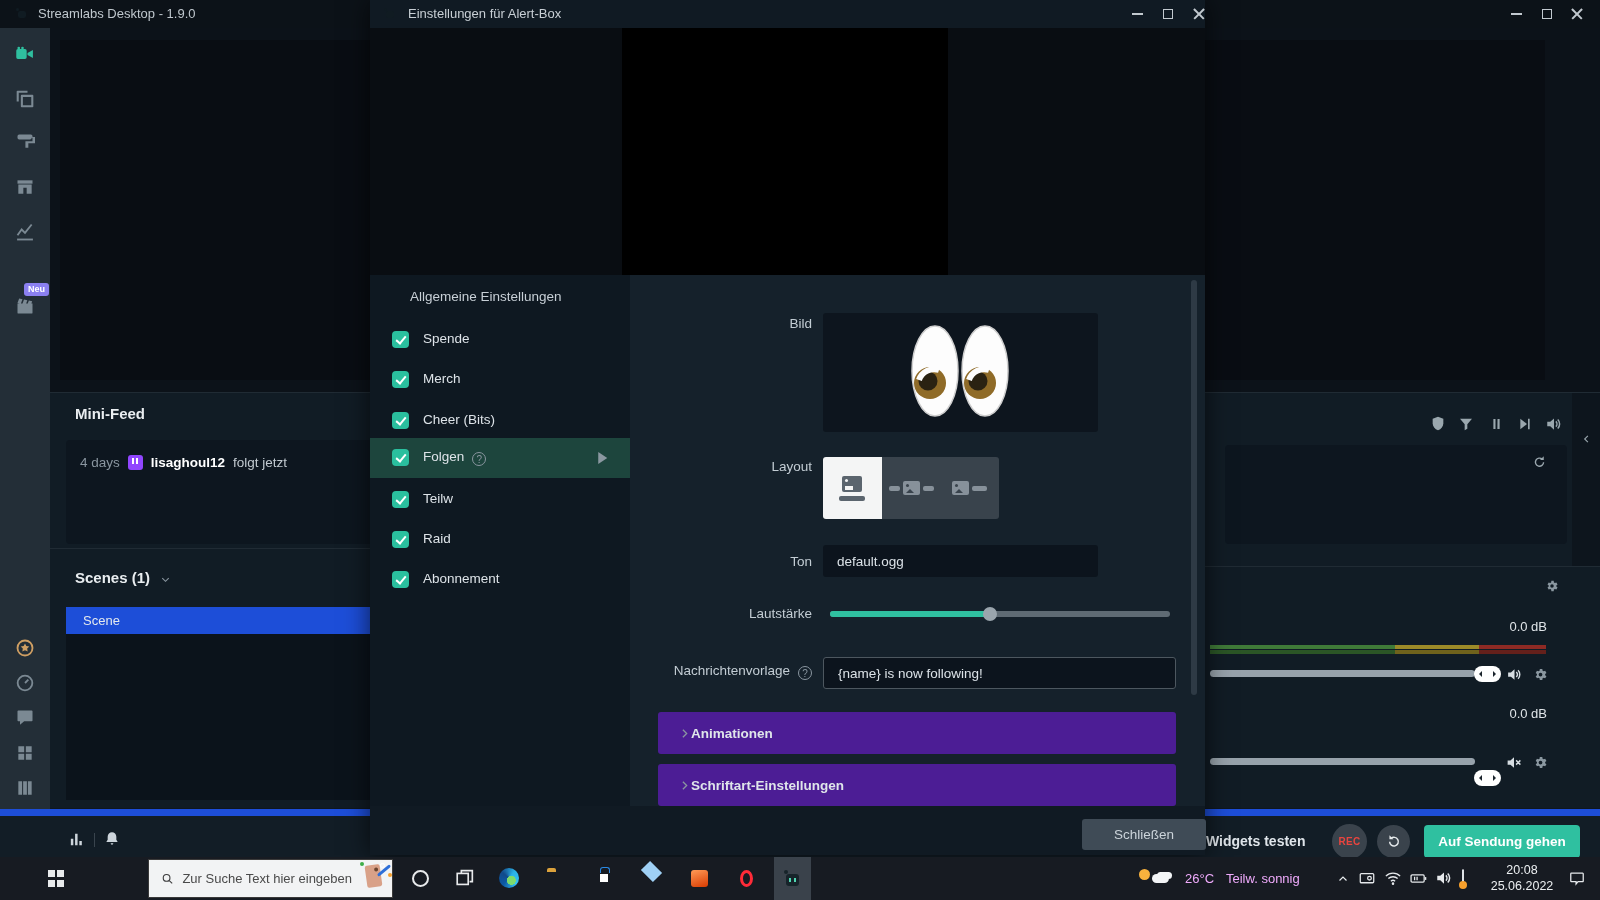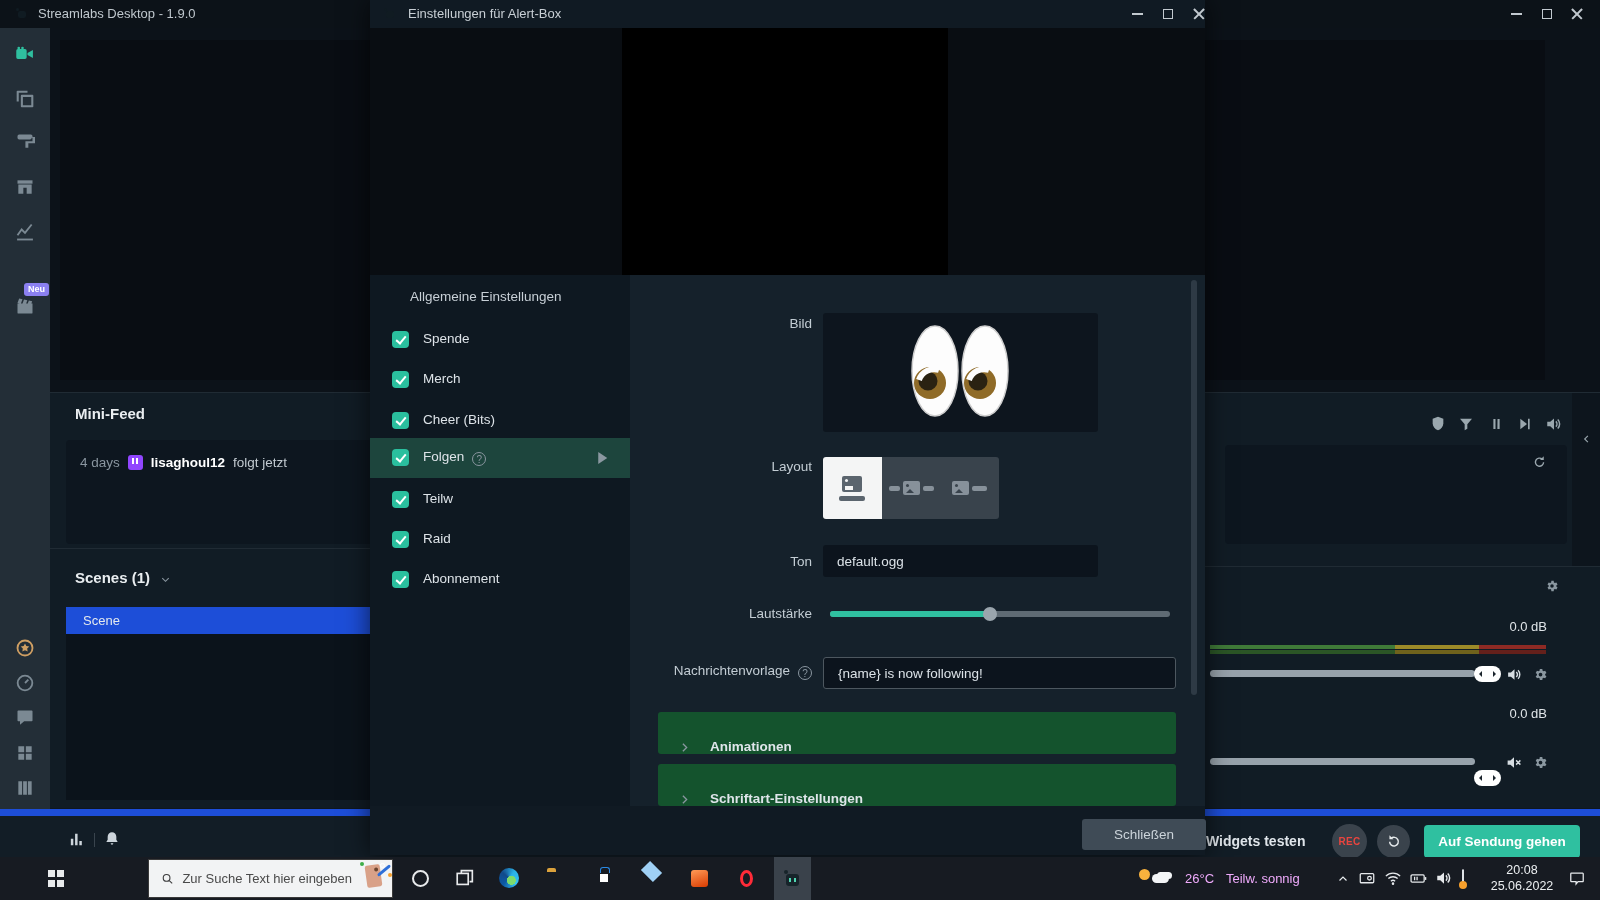--- a/index.html
+++ b/index.html
@@ -97,21 +97,21 @@
   .layout-cell.selected .lc-thumb::before,.layout-cell.selected .lc-thumb::after { border-bottom-color:#f4f5f5; background:#f4f5f5; }
   .layout-cell.selected .lc-thumb::before { background:#f4f5f5; }
   .lc-bar { height:5px; border-radius:2px; background:#87919a; }
   .layout-cell.selected .lc-bar { background:#5b656e; }
   .lc-hrow { display:flex; align-items:center; gap:3px; }
 
   .vol-track { background:#5f6b74; border-radius:3px; position:relative; height:6px; }
   .vol-fill { position:absolute; left:0; top:0; height:6px; background:#2fc0a0; border-radius:3px 0 0 3px; }
   .vol-thumb { position:absolute; top:-4px; width:14px; height:14px; border-radius:50%; background:#9aa5ad; }
 
-  .accordion { background:#14532d; border-radius:3px; display:flex; align-items:flex-end; gap:19px; padding-left:20px; }
+  .accordion { background:#4c1d95; border-radius:3px; display:flex; align-items:center; gap:0; padding-left:20px; }
   .accordion .alabel { font-size:13.5px; font-weight:600; color:#dfe5ea; }
 
   .close-btn { background:#3f4b56; border:none; border-radius:3px; color:#ccd4da; font-size:13.5px;
     font-family:"Liberation Sans",sans-serif; cursor:pointer; }
   .dlg-scroll { background:#2e3a45; border-radius:3px; }
 
   
   .eye-white { fill:#fdfdfd; stroke:#cfcfcf; stroke-width:1.5; }
 
   

